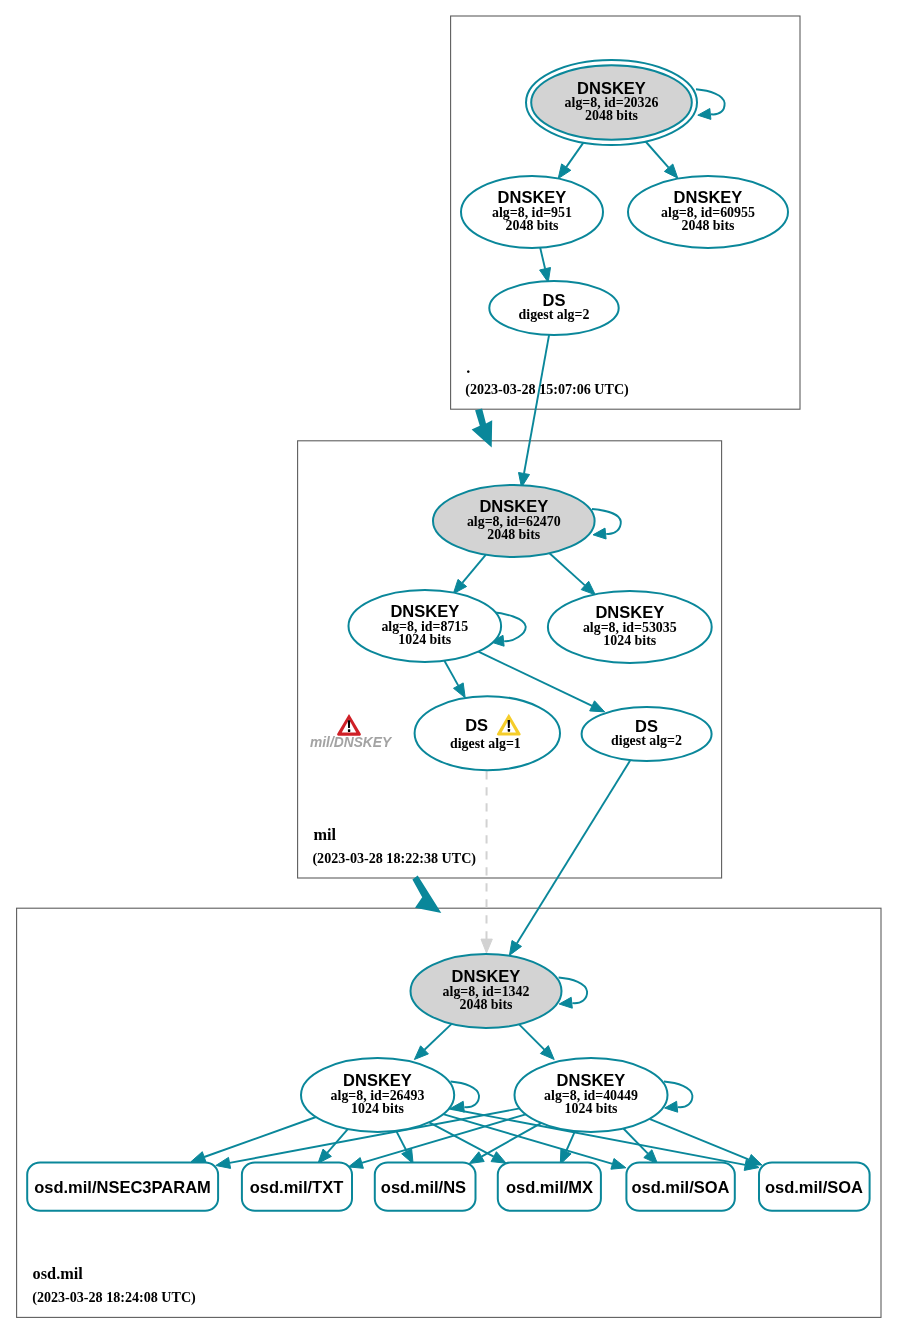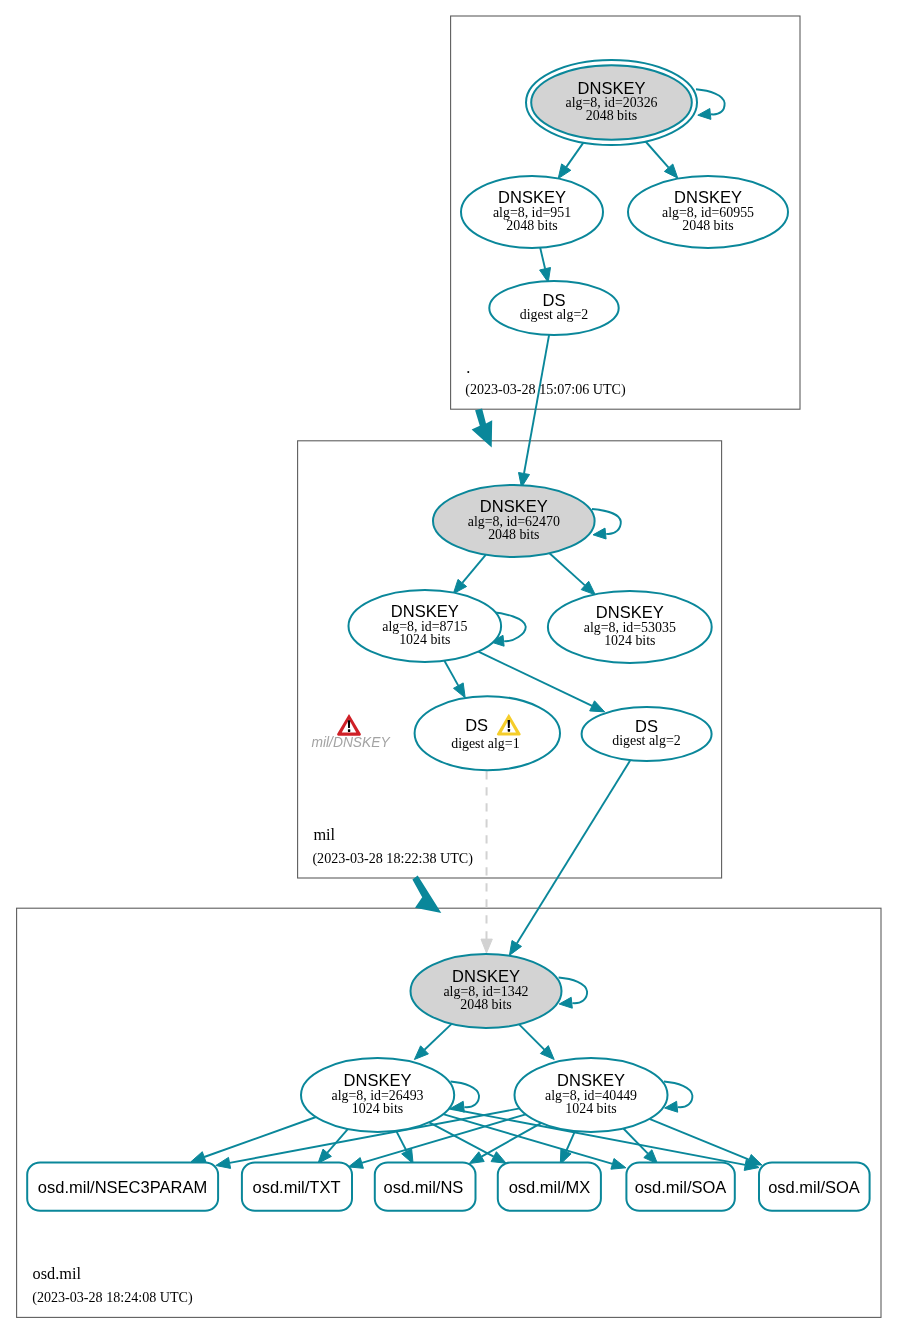--- a/index.html
+++ b/index.html
@@ -10,21 +10,21 @@
   .cluster-box{fill:none;stroke:#5e5e5e;stroke-width:1.1;}
   .edge{fill:none;stroke:#0a879a;stroke-width:1.9;stroke-linecap:butt;}
   .edge-dash{fill:none;stroke:#d2d2d2;stroke-width:2;}
   .ahead{fill:#0a879a;stroke:#0a879a;stroke-width:1;stroke-linejoin:miter;}
   .ahead-dash{fill:#d2d2d2;stroke:#d2d2d2;stroke-width:1;}
   .zarrow{fill:#0a879a;stroke:none;}
   .ell{stroke:#0a879a;stroke-width:2;}
   .ell-sec{fill:#d3d3d3;}
   .ell-white{fill:#ffffff;}
   .rrset{fill:#ffffff;stroke:#0a879a;stroke-width:2;}
-  #stage{filter:opacity(100%);}
+  #stage{filter:opacity(100%);font-weight:bold;}
   .t-hd{font-family:"Liberation Sans",sans-serif;font-size:16.5px;fill:#000;text-anchor:middle;}
   .t-sub{font-family:"Liberation Serif",serif;font-size:13.9px;fill:#000;text-anchor:middle;}
   .t-zone{font-family:"Liberation Serif",serif;font-size:16.3px;fill:#000;text-anchor:start;}
   .t-ts{font-family:"Liberation Serif",serif;font-size:14.1px;fill:#000;text-anchor:start;}
   .t-err{font-family:"Liberation Sans",sans-serif;font-size:13.8px;fill:#a3a3a3;font-style:italic;text-anchor:middle;}
 </style>
 </head>
 <body>
 
 <div id="stage">

